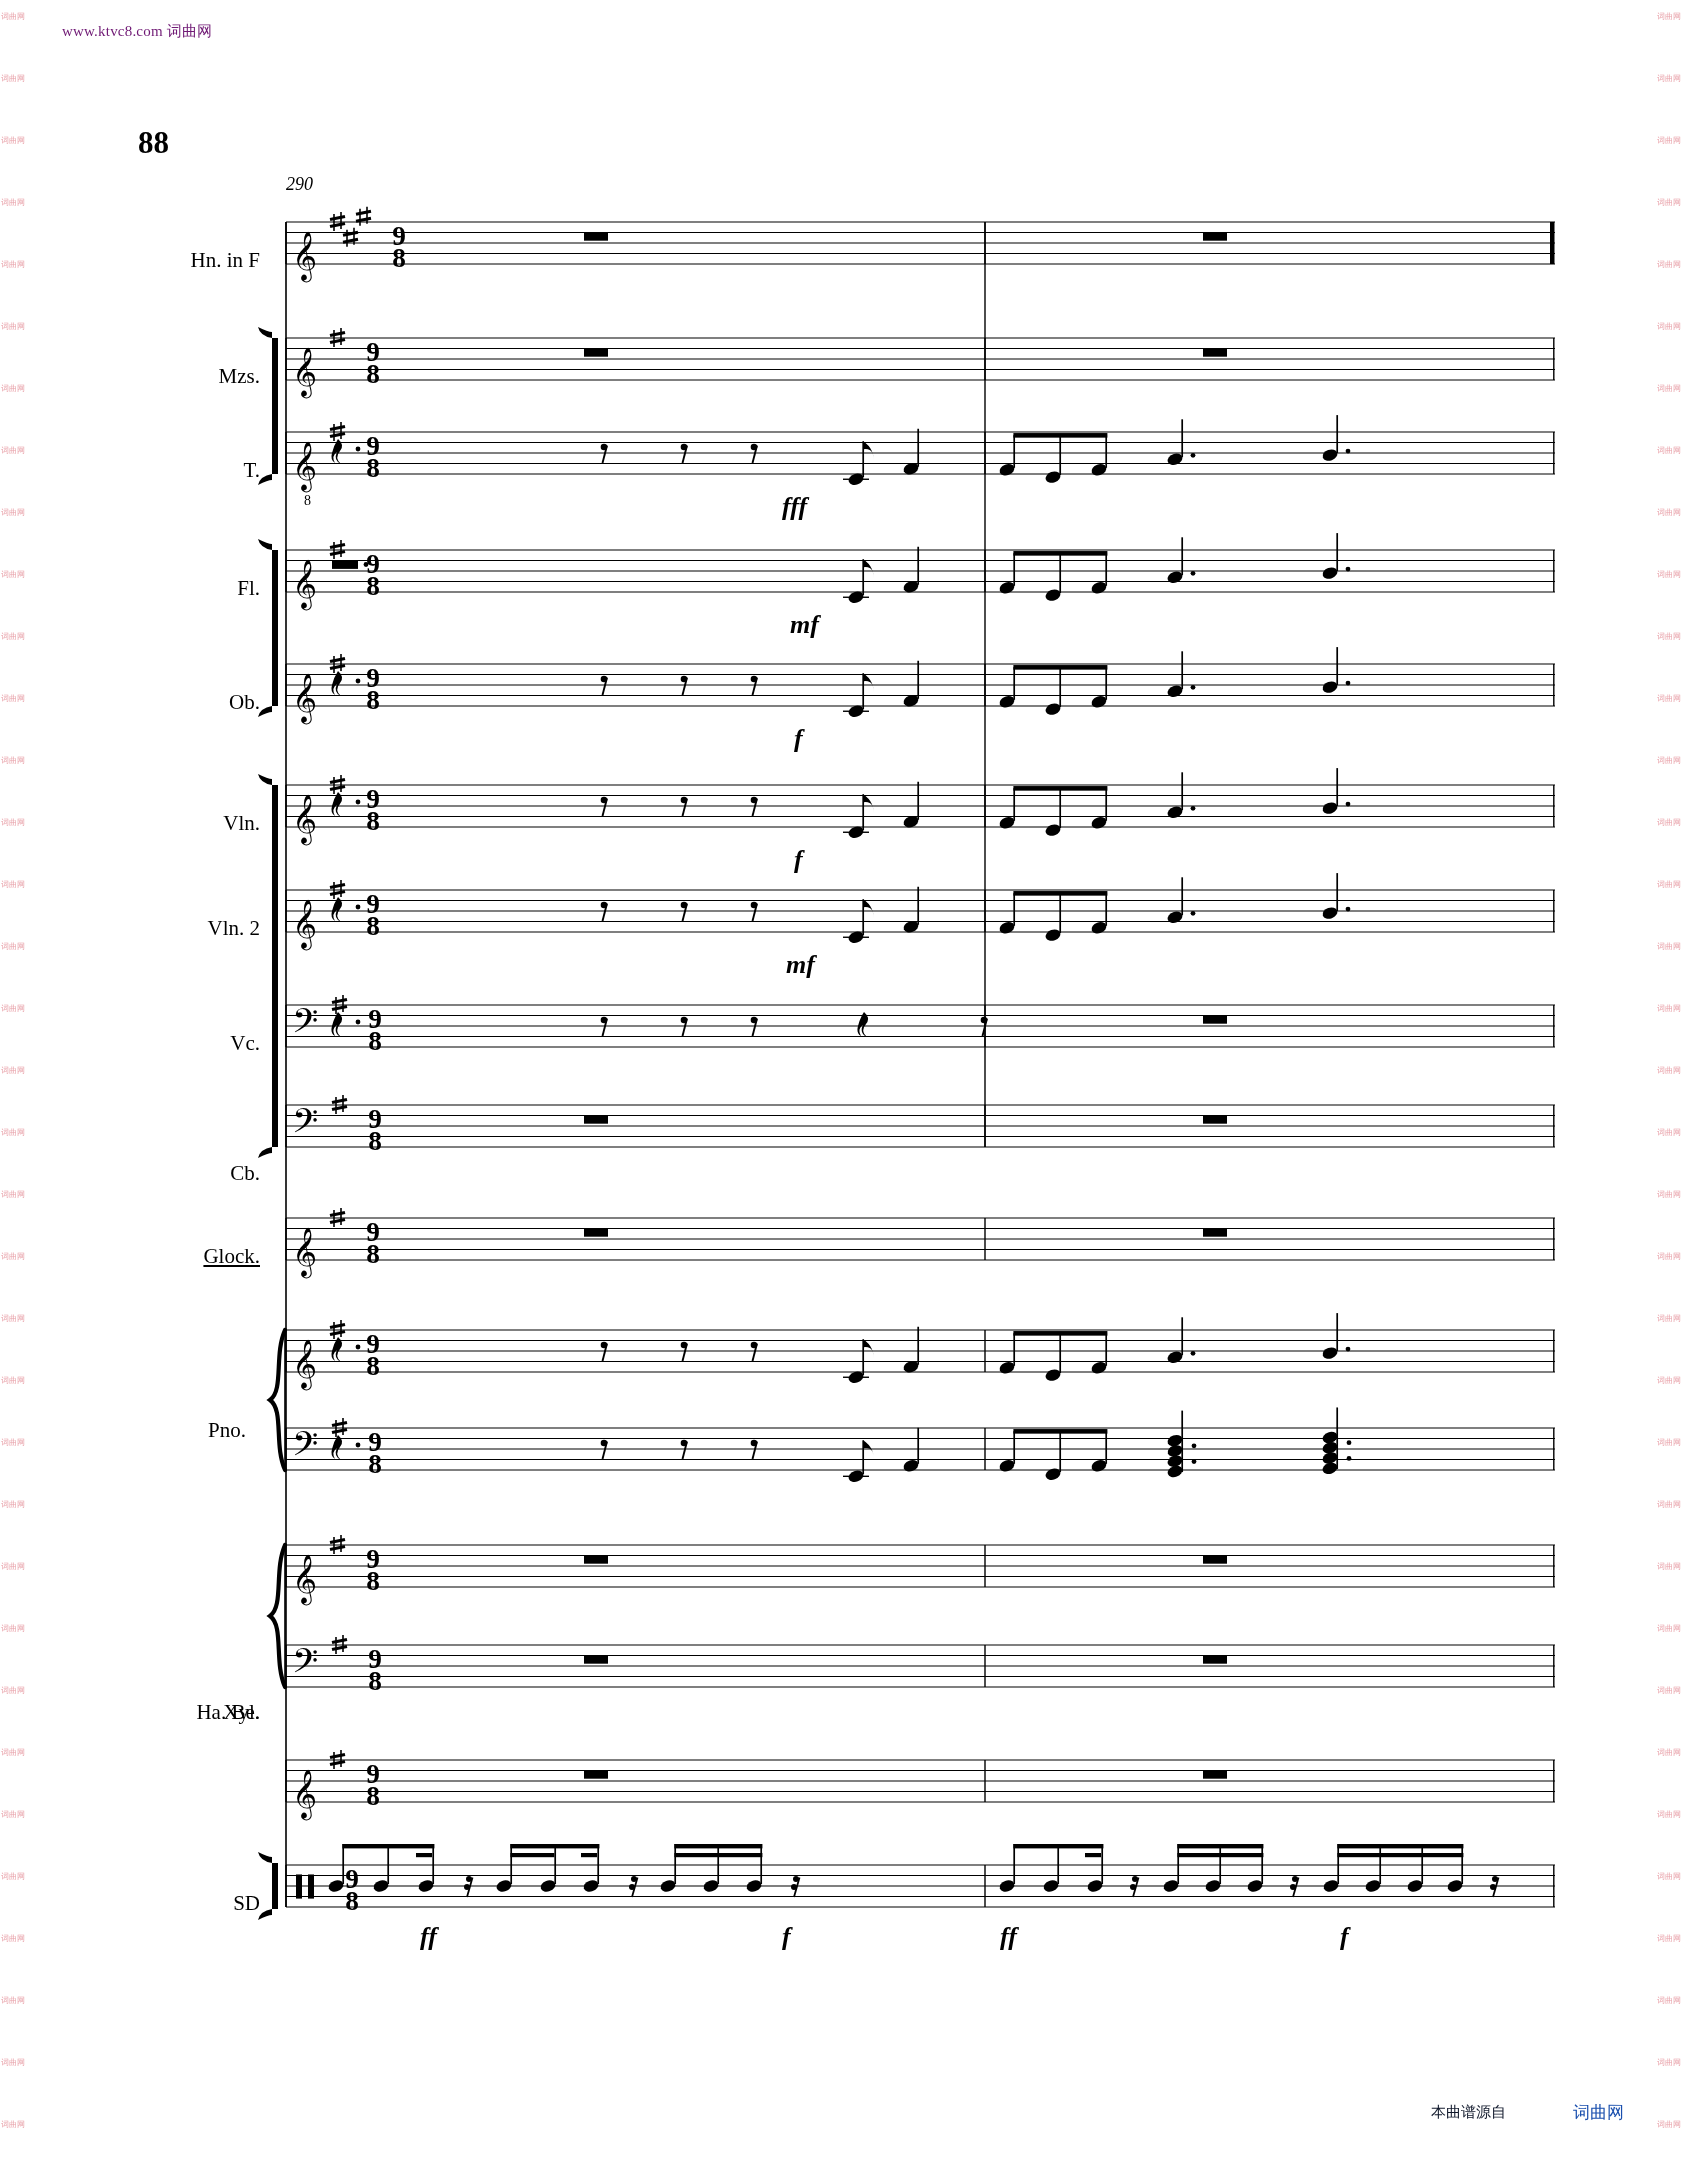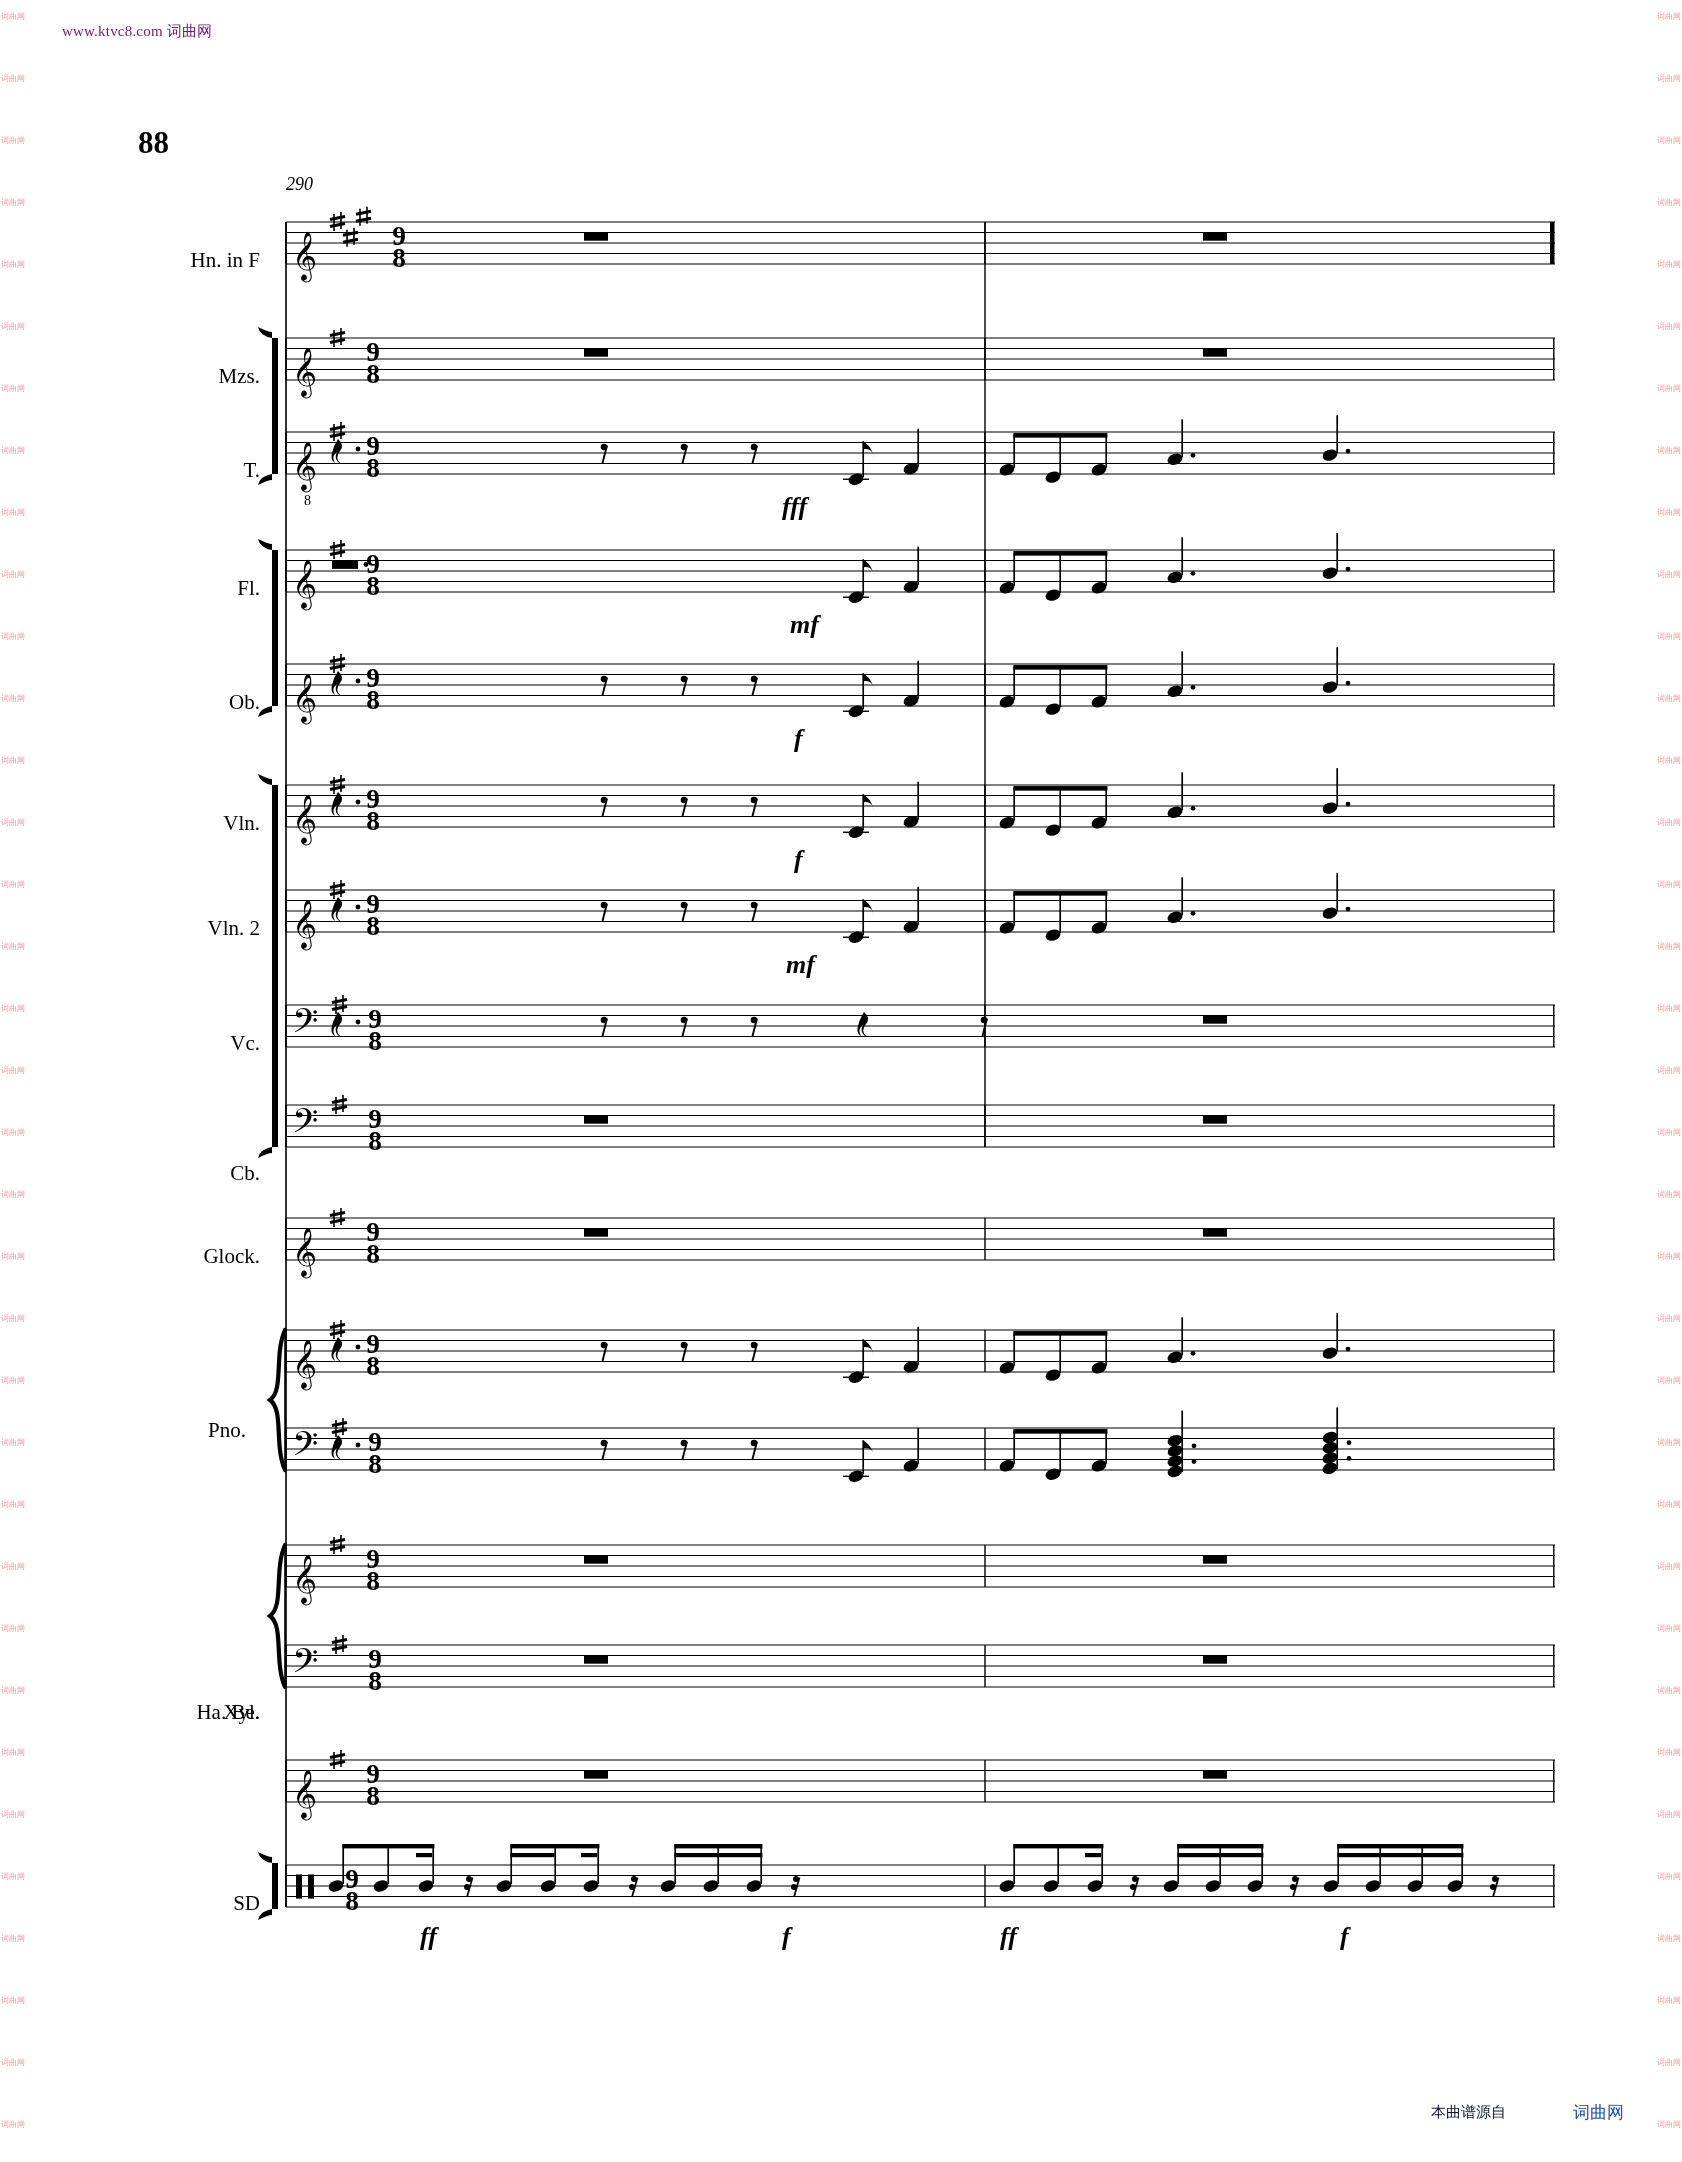--- a/index.html
+++ b/index.html
@@ -988,21 +988,21 @@
 <div id="labels">
     <div class="instr-label" style="right:1422px; top:248px;">Hn. in F</div>
     <div class="instr-label" style="right:1422px; top:364px;">Mzs.</div>
     <div class="instr-label" style="right:1422px; top:458px;">T.</div>
     <div class="instr-label" style="right:1422px; top:576px;">Fl.</div>
     <div class="instr-label" style="right:1422px; top:690px;">Ob.</div>
     <div class="instr-label" style="right:1422px; top:811px;">Vln.</div>
     <div class="instr-label" style="right:1422px; top:916px;">Vln. 2</div>
     <div class="instr-label" style="right:1422px; top:1031px;">Vc.</div>
     <div class="instr-label" style="right:1422px; top:1131px;margin-top:30px;">Cb.</div>
-    <div class="instr-label" style="right:1422px; top:1244px;">Glock.</div>
+    <div class="instr-label" style="right:1422px; top:1244px;text-decoration:underline;">Glock.</div>
     <div class="instr-label" style="right:1436px; top:1418px;">Pno.</div>
     <div class="instr-label" style="right:1422px; top:1700px;margin-left:8px;">Ha. Be.</div>
     <div class="instr-label" style="right:1422px; top:1700px;">Xyl.</div>
     <div class="instr-label" style="right:1422px; top:1891px;">SD</div>
   </div>
 
 <div class="footer-note">本曲谱源自</div>
 <div class="footer-link">词曲网</div>
 
 </body></html>

